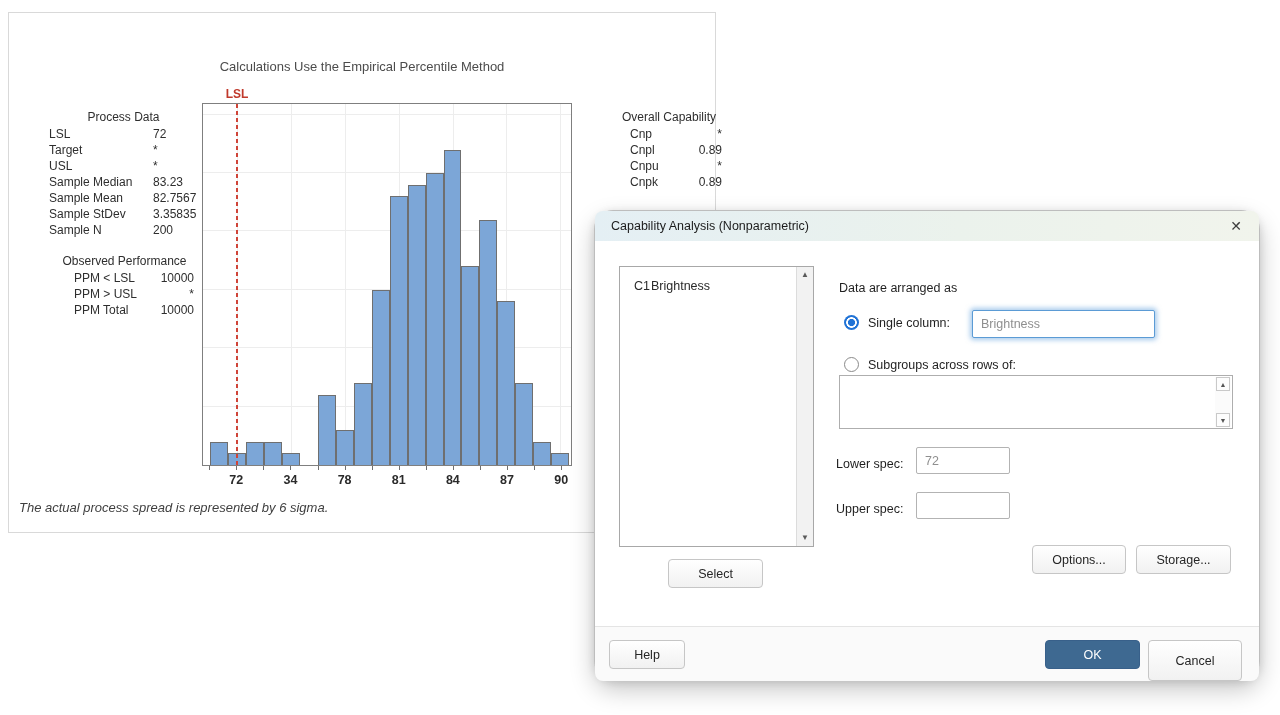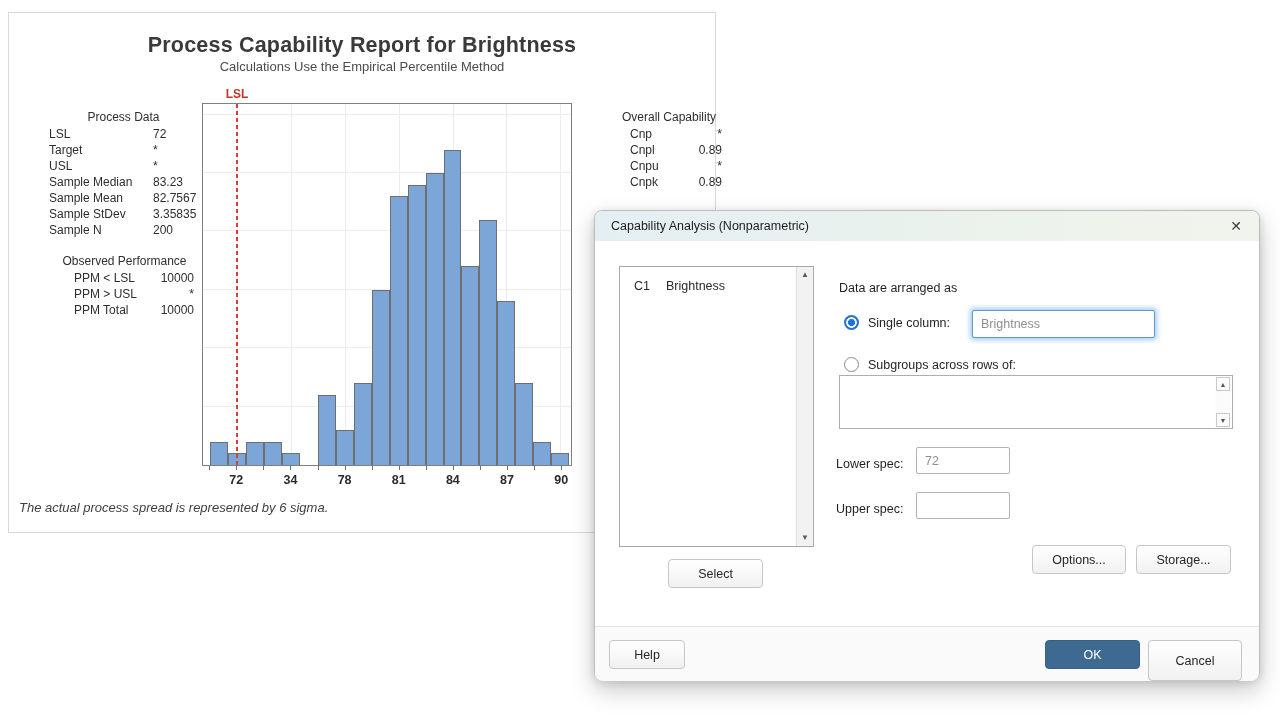--- a/index.html
+++ b/index.html
@@ -41,31 +41,31 @@
   .lsl-label{position:absolute;top:-17px;transform:translateX(-50%);
     color:#c0392b;font-size:12px;font-weight:bold;}
   .x-axis{position:absolute;left:193px;top:453px;width:370px;height:26px;}
   .tick{position:absolute;top:0;width:1px;height:4px;background:#6f6f6f;}
   .tick-label{position:absolute;top:7px;transform:translateX(-50%);
     font-size:12.5px;font-weight:600;color:#2b2b2b;}
   .footnote{position:absolute;left:10px;top:487px;font-size:13px;font-style:italic;color:#3f3f3f;text-align:center;}
 
   
   .dialog{position:absolute;left:594px;top:210px;width:666px;height:470px;background:#ffffff;
-    border:1px solid #bdbdbd;border-radius:8px;
+    border:1px solid #bdbdbd;border-radius:19px;
     box-shadow:0 10px 24px rgba(0,0,0,.22),0 2px 8px rgba(0,0,0,.12);font-size:12.5px;color:#1f1f1f;}
   .titlebar{position:absolute;left:0;top:0;width:100%;height:30px;border-radius:8px 8px 0 0;
     background:linear-gradient(90deg,#e4eff4 0%,#ebf2ec 55%,#f1f4ec 100%);}
   .titlebar-text{position:absolute;left:16px;top:8px;font-size:12.5px;color:#1c1c1c;}
   .close-btn{position:absolute;right:14px;top:6px;width:18px;height:18px;text-align:center;
     line-height:18px;font-size:14px;color:#3c3c3c;cursor:default;}
 
   .listbox{position:absolute;left:24px;top:55px;width:195px;height:281px;background:#fff;
     border:1px solid #a8a8a8;}
-  .list-item{position:absolute;left:14px;top:12px;display:flex;gap:16px;color:#2a2a2a;}
+  .list-item{position:absolute;left:14px;top:12px;display:flex;gap:1px;color:#2a2a2a;}
   .lb-scroll{position:absolute;right:0;top:0;width:17px;height:100%;background:#f2f2f2;
     border-left:1px solid #dcdcdc;}
   .lb-up,.lb-down{position:absolute;left:0;width:100%;height:16px;text-align:center;
     font-size:8px;color:#5a5a5a;line-height:16px;}
   .lb-up{top:0;} .lb-down{bottom:0;}
 
   .btn{display:flex;align-items:center;justify-content:center;position:absolute;
     background:linear-gradient(#ffffff,#f1f1f1);border:1px solid #c6c6c6;border-radius:4px;
     color:#262626;font-size:12.5px;}
   .select-btn{left:73px;top:348px;width:95px;height:29px;}
@@ -100,21 +100,20 @@
   .upper-label{position:absolute;left:241px;top:291px;}
   .upper-input{position:absolute;left:321px;top:281px;width:94px;height:27px;}
 
   .footer{position:absolute;left:0;top:415px;width:100%;height:55px;background:#fafafa;
     border-top:1px solid #e4e4e4;border-radius:0 0 8px 8px;}
 </style>
 </head>
 <body>
 
 <div class="report-panel">
-  <div class="report-title">Process Capability Report for Brightness</div>
   <div class="report-subtitle">Calculations Use the Empirical Percentile Method</div>
 
   <div class="stats-block process">
     <div class="shead">Process Data</div>
     <div>
         <div class="srow">
           <span class="sl">LSL</span>
           <span class="sv">72</span>
         </div>
         <div class="srow">

